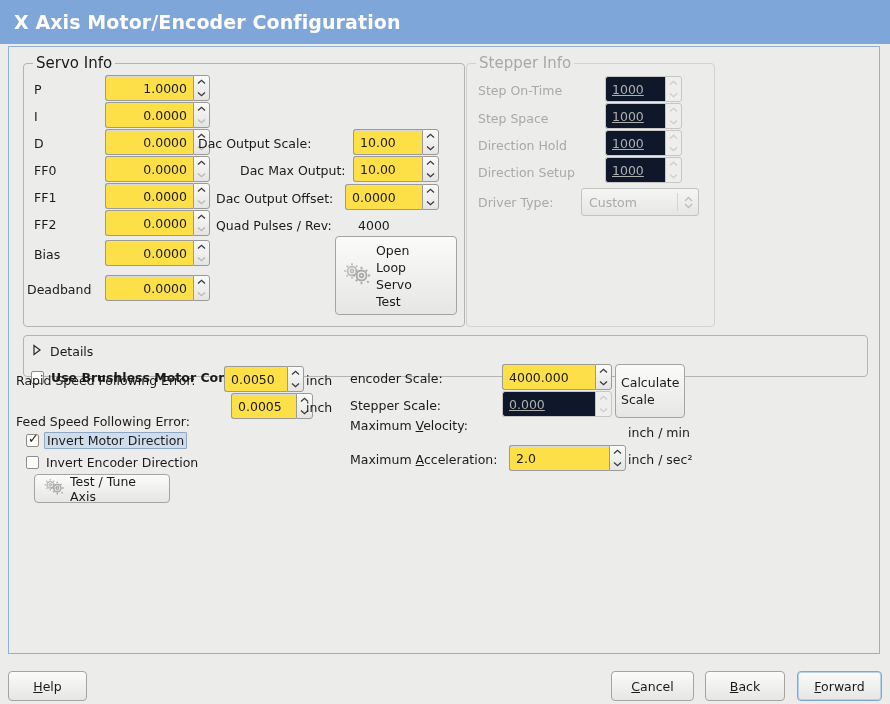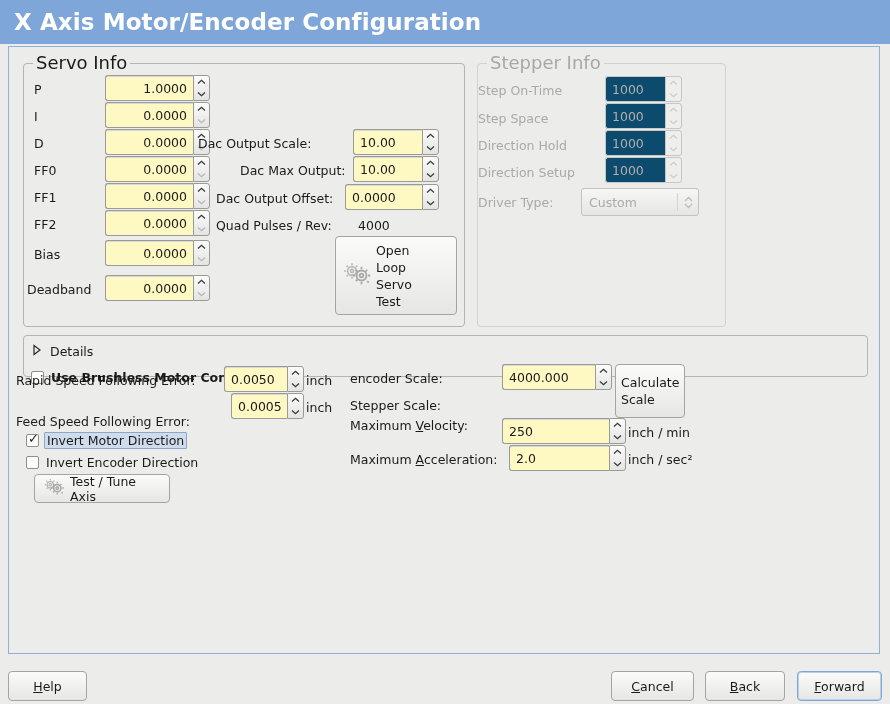--- a/index.html
+++ b/index.html
@@ -20,21 +20,21 @@
   
   #titlebar {
     position: absolute;
     left: 0; top: 0;
     width: 890px; height: 44px;
     background: #7fa6d8;
     display: flex;
     align-items: center;
   }
   #titlebar .title-text {
-    font-size: 23px;
+    font-size: 19px;
     font-weight: bold;
     color: #ffffff;
     padding-left: 14px;
     letter-spacing: 0.1px;
   }
 
   
   #content-frame {
     position: absolute;
     left: 8px; top: 46px;
@@ -50,21 +50,21 @@
     border: 1px solid #b4b4b2;
     border-radius: 4px;
     box-sizing: border-box;
   }
   .groupbox > .gb-title {
     position: absolute;
     top: -8px;
     left: 9px;
     background: #ececeb;
     padding: 0 3px;
-    font-size: 18px;
+    font-size: 15px;
     line-height: 14px;
     white-space: nowrap;
   }
   .gb-title.disabled { color: #a8a8a6; }
 
   
   .lbl {
     position: absolute;
     white-space: nowrap;
     font-size: 12.5px;
@@ -75,40 +75,41 @@
 
   
   .spin {
     position: absolute;
     display: flex;
     height: 26px;
     box-sizing: border-box;
   }
   .spin .entry {
     flex: 1 1 auto;
-    background: #fef9c3;
+    background: #fde047;
     border: 1px solid #9a9a98;
     border-right: none;
     border-radius: 3px 0 0 3px;
     box-sizing: border-box;
     display: flex;
     align-items: center;
     padding: 0 6px;
     font-size: 12.5px;
     color: #1a1a1a;
     overflow: hidden;
     box-shadow: inset 0 1px 0 #d9d9d7;
   }
   .spin .entry.right  { justify-content: flex-end; }
   .spin .entry.left   { justify-content: flex-start; }
   .spin.disabled .entry {
-    background: #0c4a6e;
+    background: #0f172a;
     color: #b0b0ae;
     border-color: #c6c6c4;
     box-shadow: none;
+    text-decoration: underline;
   }
   .spin .btns {
     width: 17px;
     flex: 0 0 17px;
     border: 1px solid #9a9a98;
     border-radius: 0 3px 3px 0;
     background: linear-gradient(#fbfbfa, #e4e4e2);
     display: flex;
     flex-direction: column;
     box-sizing: border-box;
@@ -448,21 +449,21 @@
       </svg>
     </span>
     <span style="text-align:left; line-height:17px;">
       <span>Open</span><br>
       <span>Loop</span><br>
       <span>Servo</span><br>
       <span>Test</span>
     </span>
   </div>
 
-  <div class="groupbox" style="left:457px; top:16px; width:249px; height:264px; border-color:#d2d2d0;margin-left:11px;">
+  <div class="groupbox" style="left:457px; top:16px; width:249px; height:264px; border-color:#d2d2d0;">
     <span class="gb-title disabled">Stepper Info</span>
   </div>
 
   <span class="lbl disabled" style="left:469px; top:37px;">Step On-Time</span>
   <span class="lbl disabled" style="left:469px; top:65px;">Step Space</span>
   <span class="lbl disabled" style="left:469px; top:92px;">Direction Hold</span>
   <span class="lbl disabled" style="left:469px; top:119px;">Direction Setup</span>
   <span class="lbl disabled" style="left:469px; top:149px;">Driver Type:</span>
 
   <div class="spin disabled" style="left:596px; top:29px; width:77px;">
@@ -564,21 +565,21 @@
       <div class="ar">
           <svg width="9" height="6" viewBox="0 0 9 6">
             <path d="M1 1.5L4.5 4.7 8 1.5" fill="none" stroke="#3a3a3a" stroke-width="1.3"></path>
           </svg>
         </div>
     </div>
   </div>
   <span class="lbl" style="left:297px; top:327px;">inch</span>
 
   <span class="lbl" style="left:7px; top:368px;">Feed Speed Following Error:</span>
-  <div class="spin" style="left:222px; top:346px; width:73px;">
+  <div class="spin" style="left:222px; top:346px; width:82px;">
     <div class="entry left">0.0005</div>
     <div class="btns">
       <div class="ar">
           <svg width="9" height="6" viewBox="0 0 9 6">
             <path d="M1 4.5L4.5 1.3 8 4.5" fill="none" stroke="#3a3a3a" stroke-width="1.3"></path>
           </svg>
         </div>
       <div class="ar">
           <svg width="9" height="6" viewBox="0 0 9 6">
             <path d="M1 1.5L4.5 4.7 8 1.5" fill="none" stroke="#3a3a3a" stroke-width="1.3"></path>
@@ -628,44 +629,44 @@
         </div>
       <div class="ar">
           <svg width="9" height="6" viewBox="0 0 9 6">
             <path d="M1 1.5L4.5 4.7 8 1.5" fill="none" stroke="#3a3a3a" stroke-width="1.3"></path>
           </svg>
         </div>
     </div>
   </div>
 
   <span class="lbl" style="left:341px; top:352px;">Stepper Scale:</span>
+  <div class="spin disabled" style="left:493px; top:344px; width:110px;">
+    <div class="entry left">0.000</div>
+    <div class="btns">
+      <div class="ar">
+          <svg width="9" height="6" viewBox="0 0 9 6">
+            <path d="M1 4.5L4.5 1.3 8 4.5" fill="none" stroke="#cdcdcb" stroke-width="1.3"></path>
+          </svg>
+        </div>
+      <div class="ar">
+          <svg width="9" height="6" viewBox="0 0 9 6">
+            <path d="M1 1.5L4.5 4.7 8 1.5" fill="none" stroke="#cdcdcb" stroke-width="1.3"></path>
+          </svg>
+        </div>
+    </div>
+  </div>
 
   <div class="btn" style="left:606px; top:317px; width:70px; height:54px; justify-content:flex-start; padding:0 5px;">
     <span style="text-align:left; line-height:17px;">
       <span>Calculate</span><br>
       <span>Scale</span>
     </span>
   </div>
 
   <span class="lbl" style="left:341px; top:372px;">Maximum <span class="mn">V</span>elocity:</span>
-  <div class="spin" style="left:493px; top:371px; width:124px;">
-    <div class="entry left">250</div>
-    <div class="btns">
-      <div class="ar">
-          <svg width="9" height="6" viewBox="0 0 9 6">
-            <path d="M1 4.5L4.5 1.3 8 4.5" fill="none" stroke="#3a3a3a" stroke-width="1.3"></path>
-          </svg>
-        </div>
-      <div class="ar">
-          <svg width="9" height="6" viewBox="0 0 9 6">
-            <path d="M1 1.5L4.5 4.7 8 1.5" fill="none" stroke="#3a3a3a" stroke-width="1.3"></path>
-          </svg>
-        </div>
-    </div>
-  </div>
   <span class="lbl" style="left:619px; top:379px;">inch / min</span>
 
   <span class="lbl" style="left:341px; top:406px;">Maximum <span class="mn">A</span>cceleration:</span>
   <div class="spin" style="left:500px; top:398px; width:117px;">
     <div class="entry left">2.0</div>
     <div class="btns">
       <div class="ar">
           <svg width="9" height="6" viewBox="0 0 9 6">
             <path d="M1 4.5L4.5 1.3 8 4.5" fill="none" stroke="#3a3a3a" stroke-width="1.3"></path>
           </svg>

